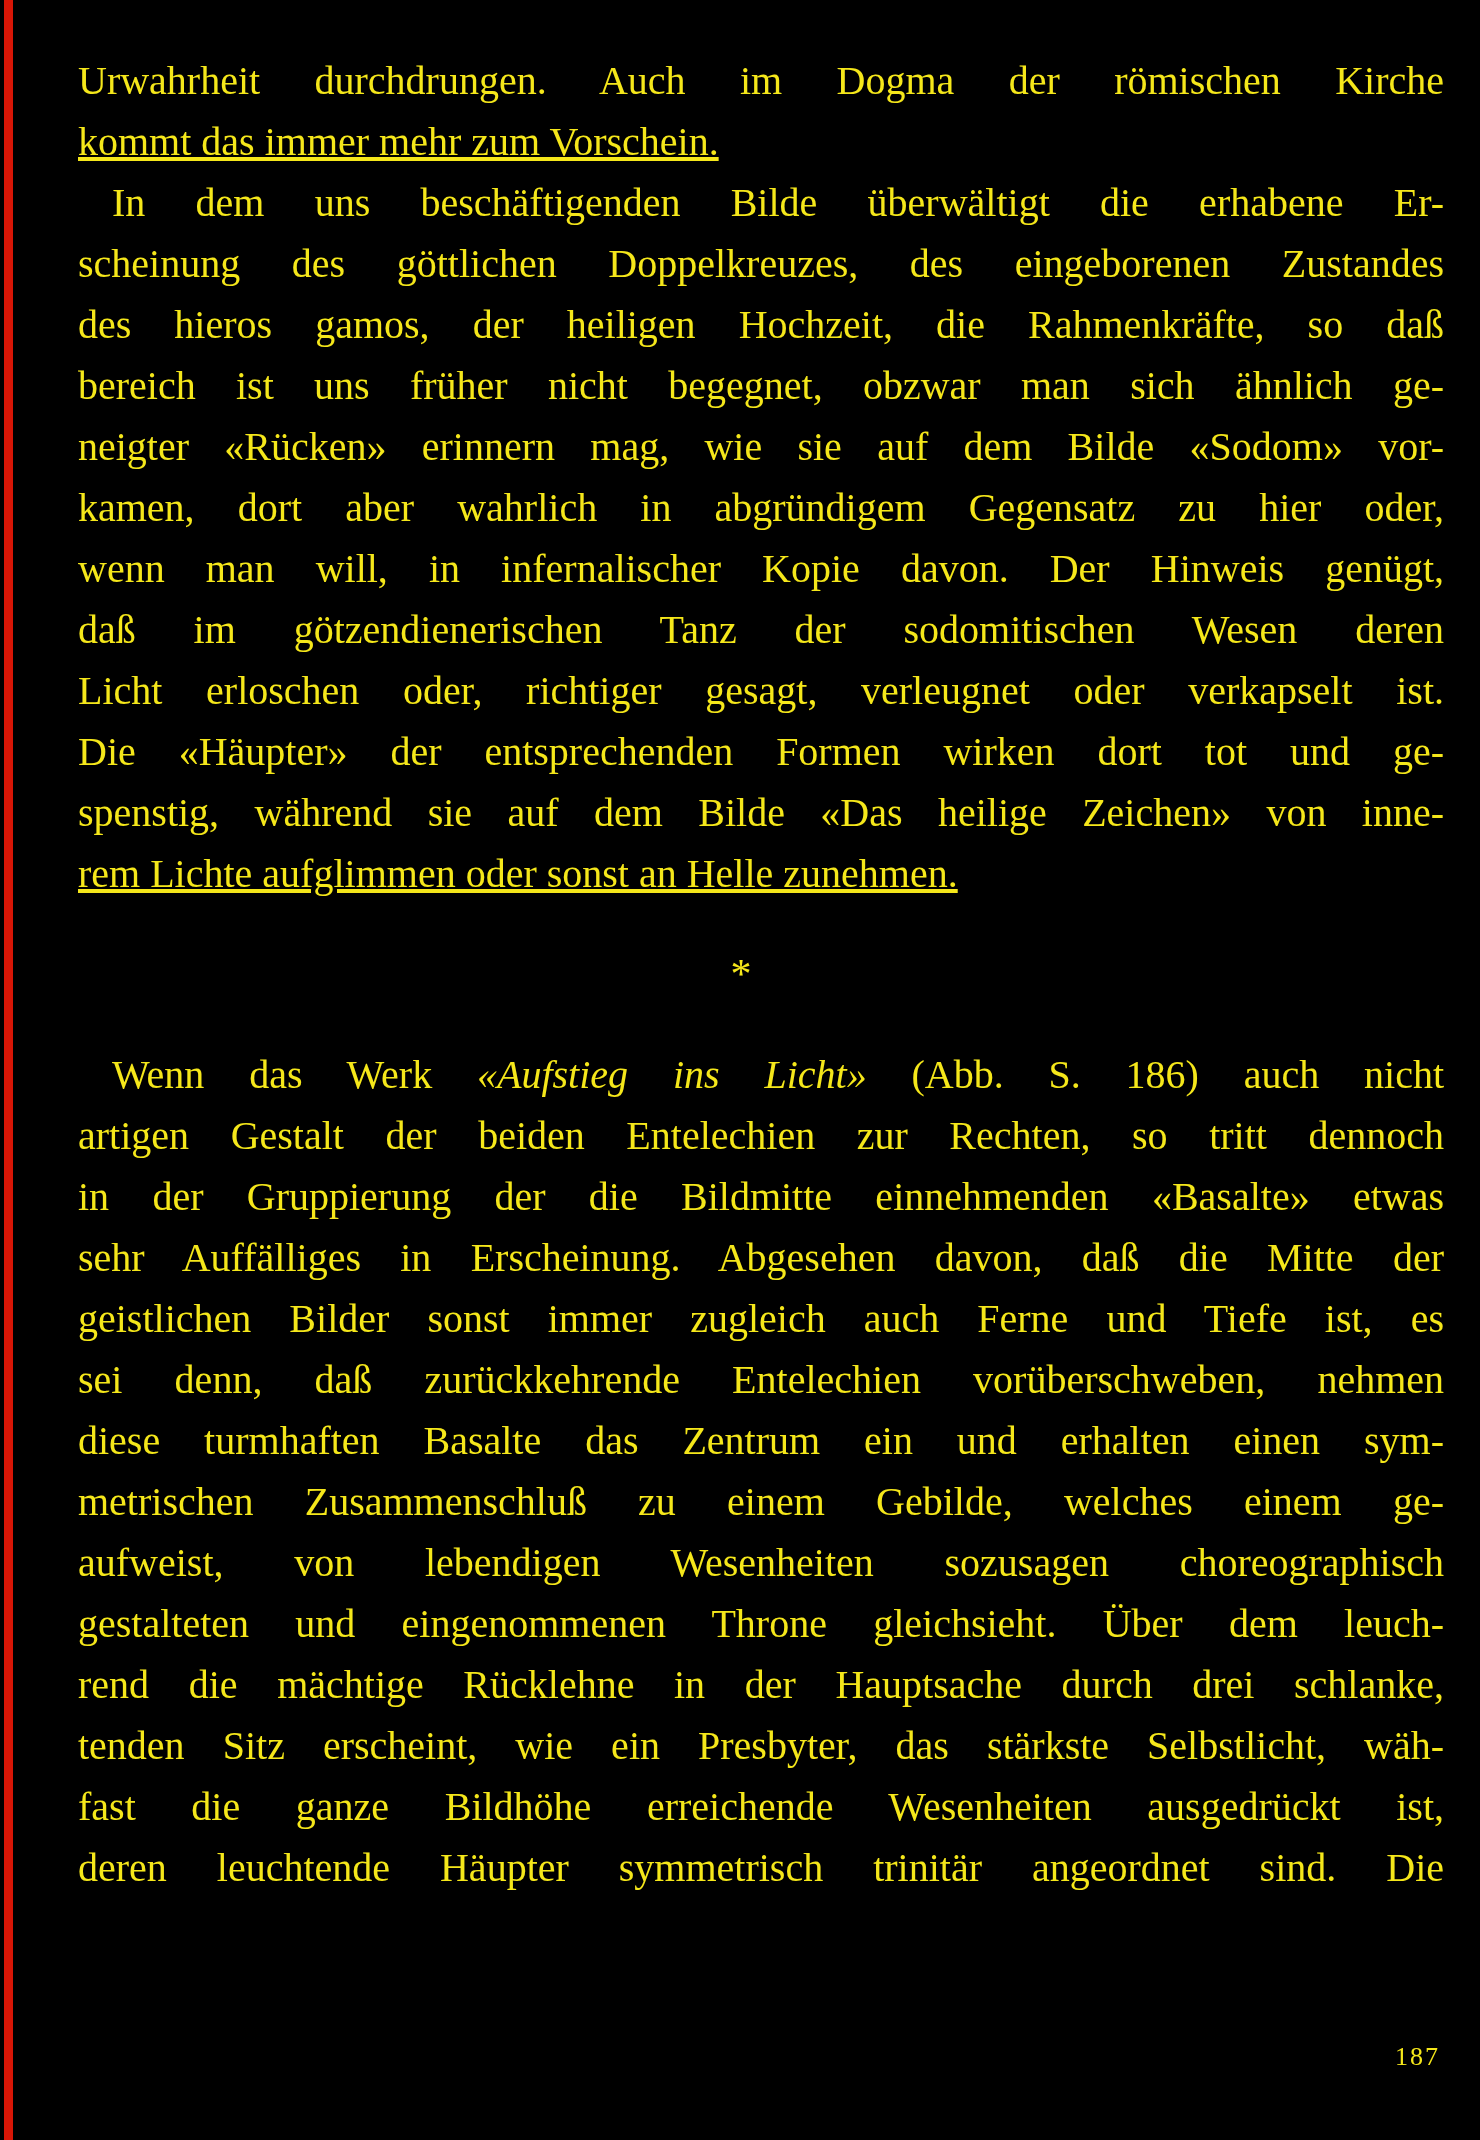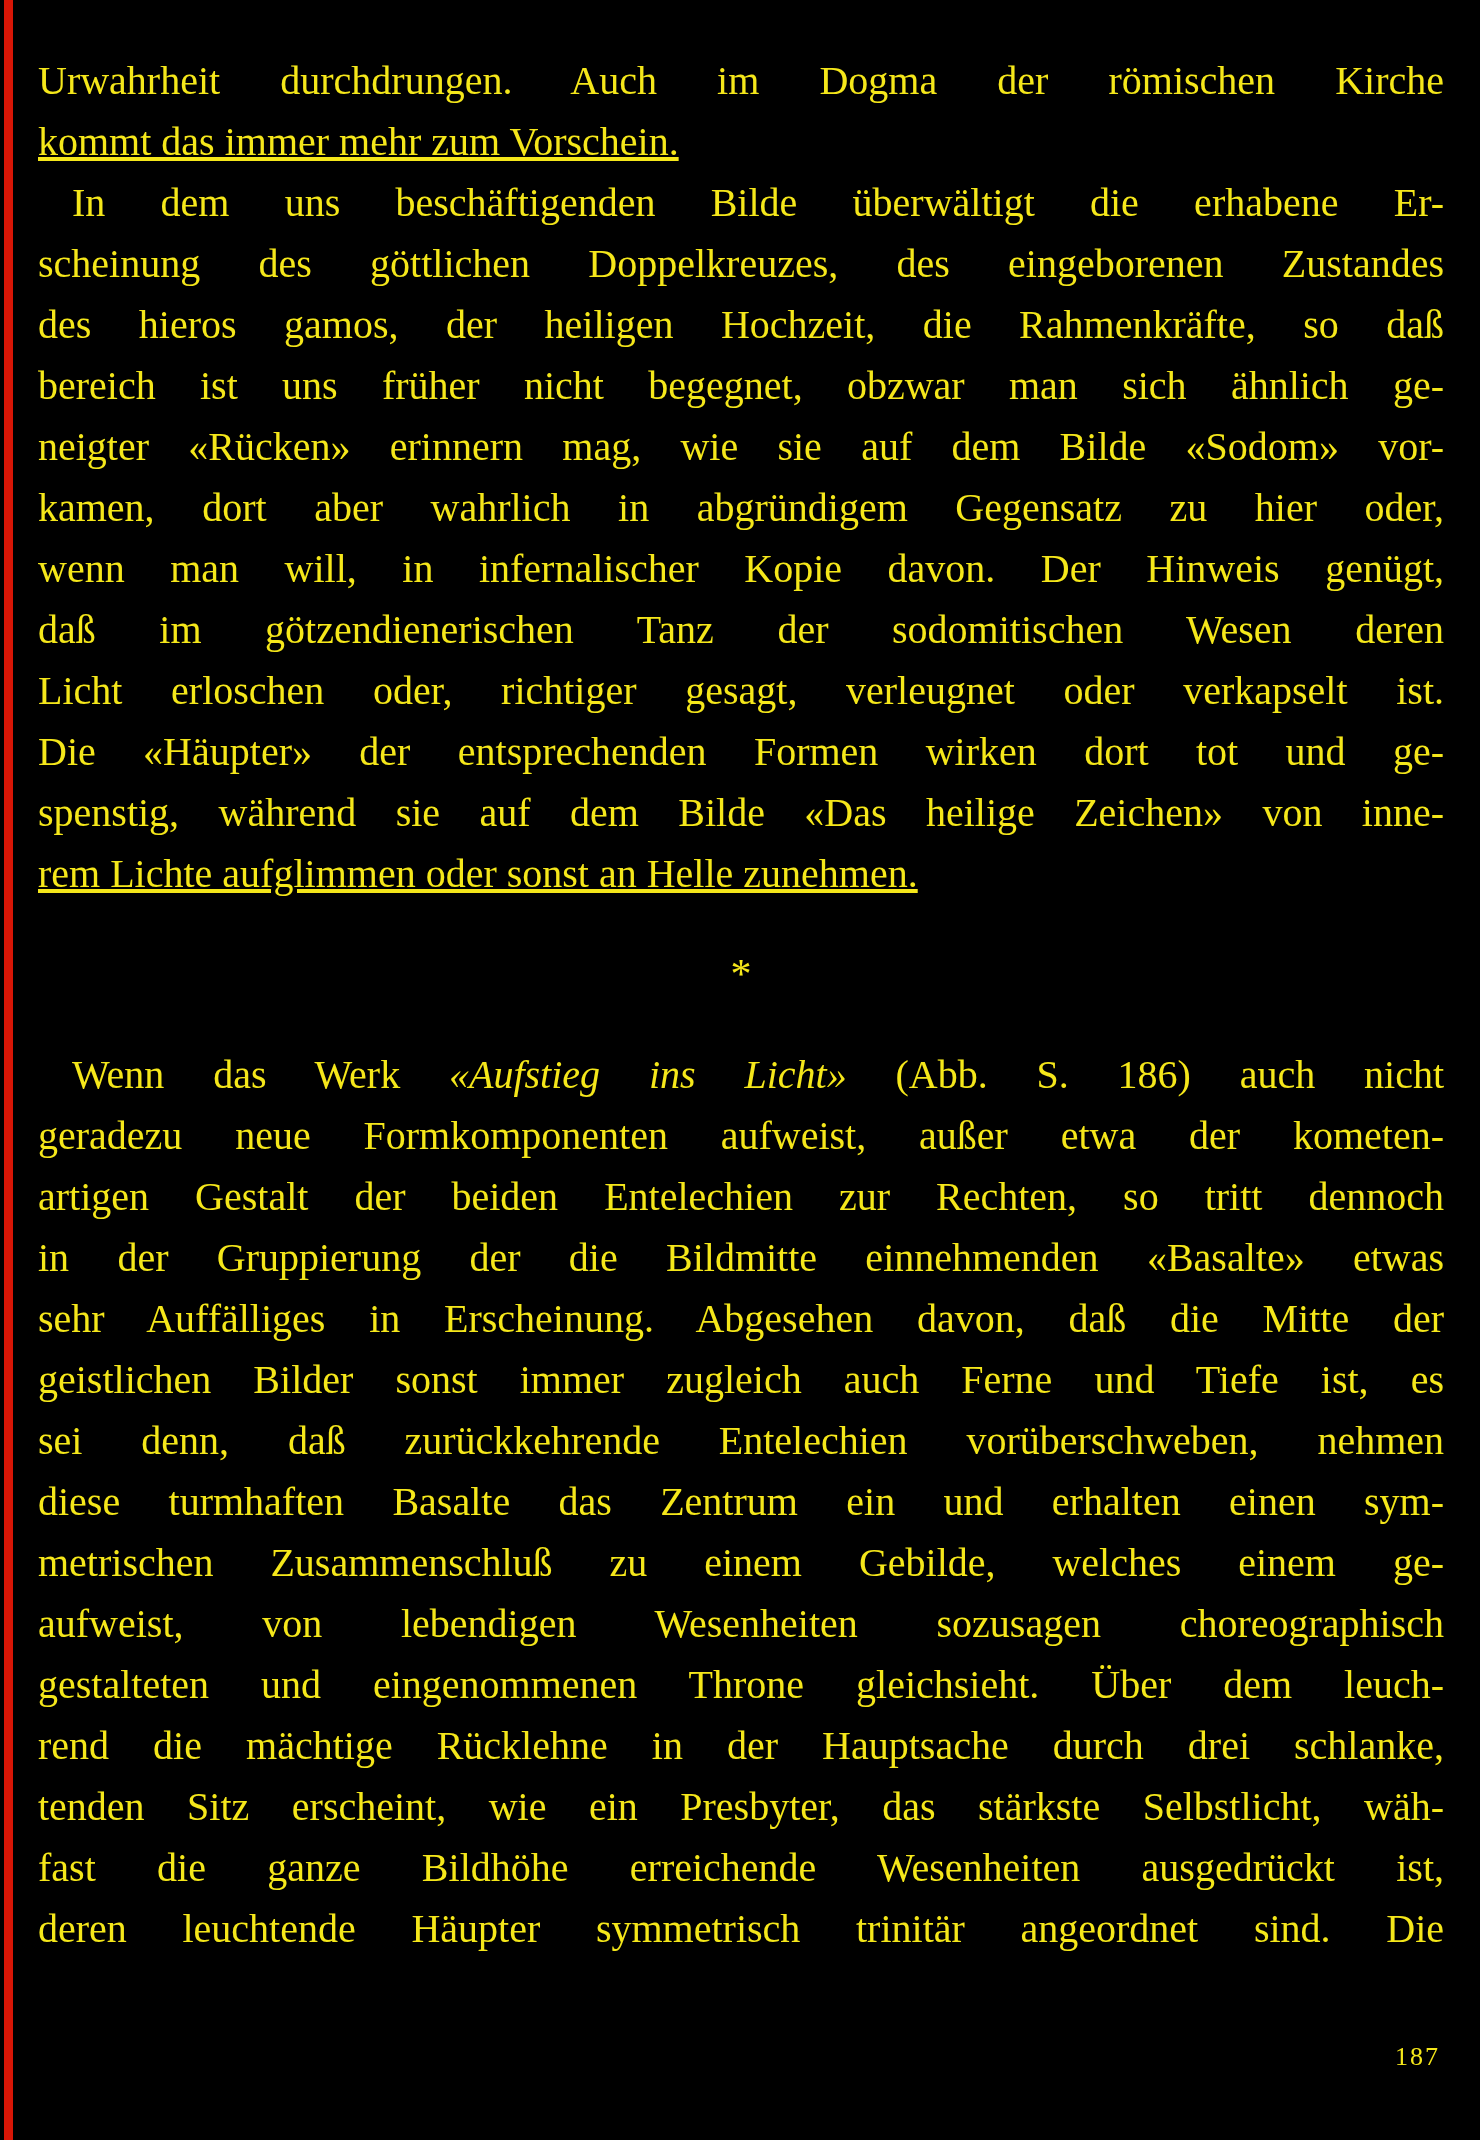--- a/index.html
+++ b/index.html
@@ -29,20 +29,21 @@
     top: 50px;
     width: 1406px;
     color: #f5e71a;
     font-size: 40px;
     line-height: 61px;
   }
   .line {
     text-align: justify;
     text-align-last: justify;
     white-space: nowrap;
+    margin-left: 40px;
   }
   .line.nojust {
     text-align: right;
     text-align-last: left;
     text-decoration: underline;
   }
   .line.indent {
     text-indent: 34px;
   }
   .it {
@@ -89,21 +90,20 @@
           <div class="line"><span>Licht erloschen oder, richtiger gesagt, verleugnet oder verkapselt ist.</span></div>
           <div class="line"><span>Die «Häupter» der entsprechenden Formen wirken dort tot und ge-</span></div>
           <div class="line"><span>spenstig, während sie auf dem Bilde «Das heilige Zeichen» von inne-</span></div>
           <div class="line nojust"><span>rem Lichte aufglimmen oder sonst an Helle zunehmen.</span></div>
         </div>
       </div>
     <div class="separator">*</div>
     <div id="after-sep">
         <div>
           <div class="line indent"><span>Wenn das Werk </span><span class="it">«Aufstieg ins Licht»</span><span> (Abb. S. 186) auch nicht</span></div>
-          <div class="line"><span>geradezu neue Formkomponenten aufweist, außer etwa der kometen-</span></div>
           <div class="line"><span>artigen Gestalt der beiden Entelechien zur Rechten, so tritt dennoch</span></div>
           <div class="line"><span>in der Gruppierung der die Bildmitte einnehmenden «Basalte» etwas</span></div>
           <div class="line"><span>sehr Auffälliges in Erscheinung. Abgesehen davon, daß die Mitte der</span></div>
           <div class="line"><span>geistlichen Bilder sonst immer zugleich auch Ferne und Tiefe ist, es</span></div>
           <div class="line"><span>sei denn, daß zurückkehrende Entelechien vorüberschweben, nehmen</span></div>
           <div class="line"><span>diese turmhaften Basalte das Zentrum ein und erhalten einen sym-</span></div>
           <div class="line"><span>metrischen Zusammenschluß zu einem Gebilde, welches einem ge-</span></div>
           <div class="line"><span>aufweist, von lebendigen Wesenheiten sozusagen choreographisch</span></div>
           <div class="line"><span>gestalteten und eingenommenen Throne gleichsieht. Über dem leuch-</span></div>
           <div class="line"><span>rend die mächtige Rücklehne in der Hauptsache durch drei schlanke,</span></div>

